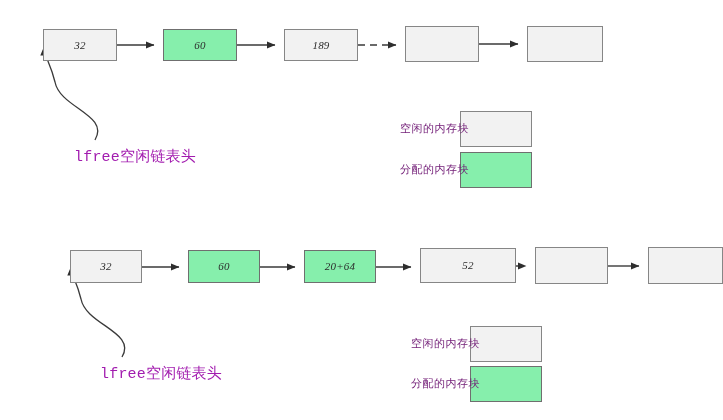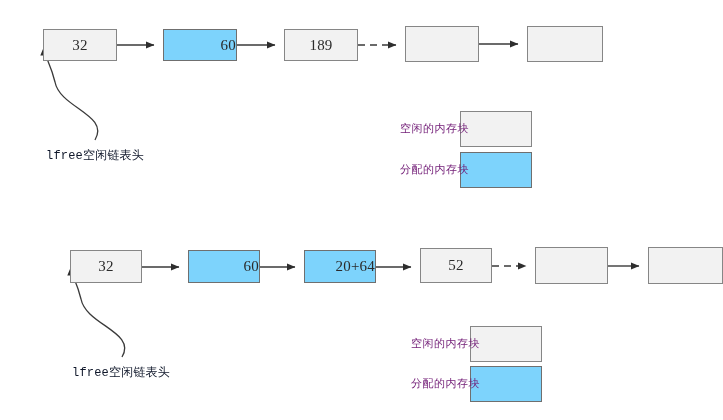--- a/index.html
+++ b/index.html
@@ -26,47 +26,48 @@
     box-sizing: border-box;
     border: 1.5px solid #868686;
     display: flex;
     align-items: center;
     justify-content: center;
   }
   .node-free {
     background: #f2f2f2;
   }
   .node-alloc {
-    background: #7dd3fc;
+    background: #86efac;
     border-color: #6f6f6f;
-    justify-content: flex-end;
   }
   .node-label {
     font-family: "Liberation Serif", serif;
-    font-size: 15px;
+    font-size: 11px;
     color: #2b2b2b;
     line-height: 1;
     letter-spacing: 0.2px;
+    font-style: italic;
   }
   .legend-label {
     position: absolute;
     font-family: "Liberation Sans", sans-serif;
     font-size: 11px;
     color: #701a75;
     white-space: nowrap;
     letter-spacing: 0.5px;
     margin-left: 45px;
   }
   .head-label {
     position: absolute;
     font-family: "Liberation Mono", monospace;
-    font-size: 12px;
-    color: #0f172a;
+    font-size: 15px;
+    color: #a21caf;
     white-space: nowrap;
     letter-spacing: 0.2px;
+    margin-left: 28px;
   }
 </style>
 </head>
 <body>
 
 <svg id="canvas" viewBox="0 0 723 420" xmlns="http://www.w3.org/2000/svg">
   <defs>
     <marker id="arrow-head" markerWidth="9" markerHeight="9" refX="8" refY="4" orient="auto" markerUnits="userSpaceOnUse">
       <path d="M0,0.6 L8.4,4 L0,7.4 z" fill="#2e2e2e"></path>
     </marker>
@@ -113,21 +114,21 @@
     <div class="legend-label" style="left: 355px; top: 162px;">分配的内存块</div>
     <div class="node-box node-free" style="left: 70px; top: 250px; width: 72px; height: 33px;">
       <span class="node-label">32</span>
     </div>
     <div class="node-box node-alloc" style="left: 188px; top: 250px; width: 72px; height: 33px;">
       <span class="node-label">60</span>
     </div>
     <div class="node-box node-alloc" style="left: 304px; top: 250px; width: 72px; height: 33px;">
       <span class="node-label">20+64</span>
     </div>
-    <div class="node-box node-free" style="left: 420px; top: 248px; width: 72px; height: 35px;">
+    <div class="node-box node-free" style="left: 420px; top: 248px; width: 96px; height: 35px;">
       <span class="node-label">52</span>
     </div>
     <div class="node-box node-free" style="left: 535px; top: 247px; width: 73px; height: 37px;">
       <span class="node-label"></span>
     </div>
     <div class="node-box node-free" style="left: 648px; top: 247px; width: 75px; height: 37px;">
       <span class="node-label"></span>
     </div>
     <div class="node-box node-free" style="left: 470px; top: 326px; width: 72px; height: 36px;"></div>
     <div class="legend-label" style="left: 366px; top: 336px;">空闲的内存块</div>

